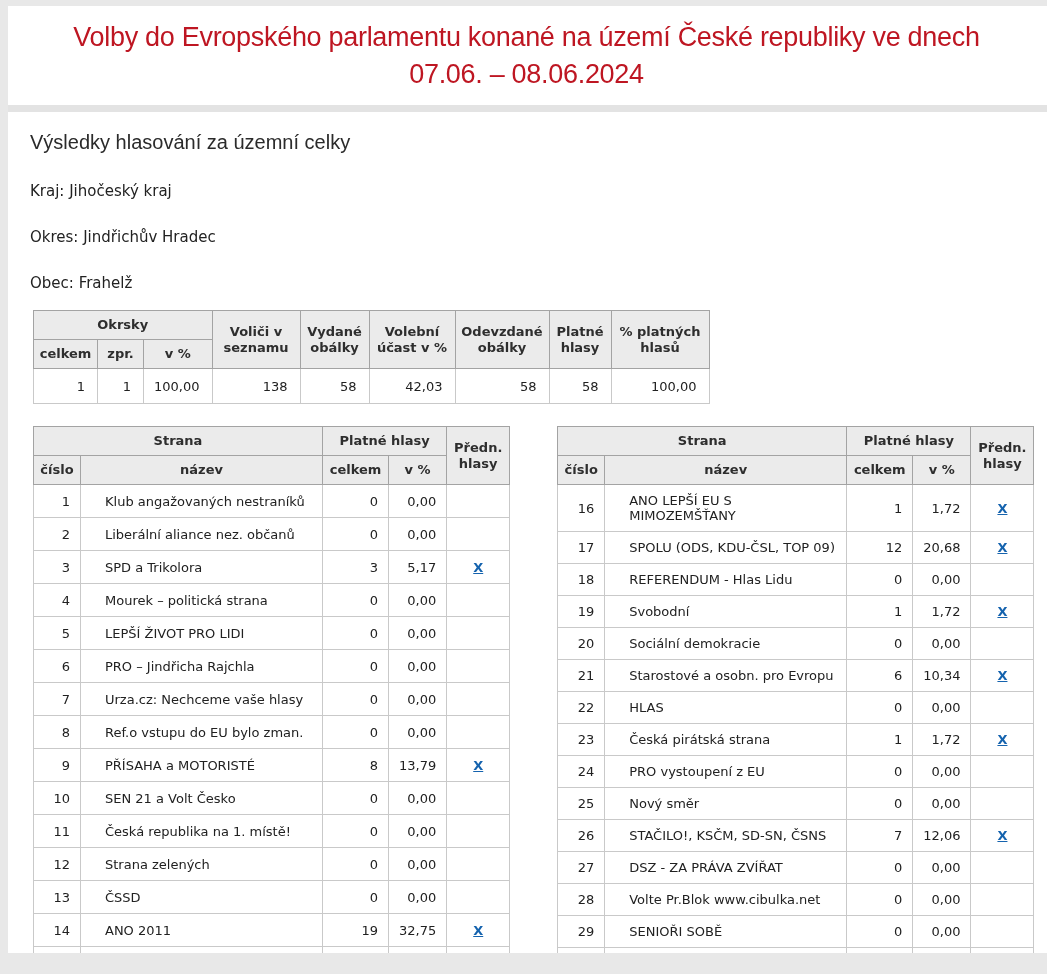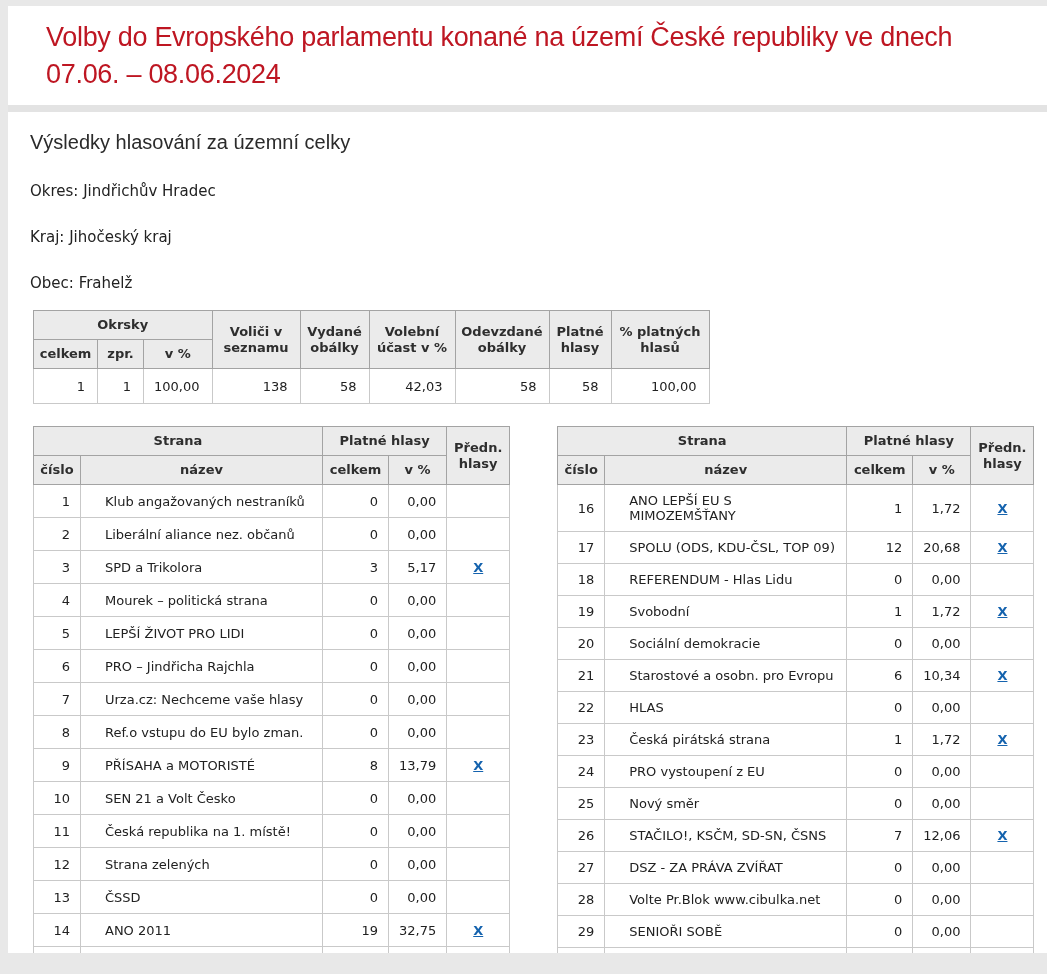--- a/index.html
+++ b/index.html
@@ -18,20 +18,21 @@
     padding-top: 13px;
   }
   .page-title {
     margin: 0 40px 0 38px;
     color: var(--accent, #be1622);
     font-family: "Liberation Sans", sans-serif;
     font-size: 27px;
     line-height: 37px;
     font-weight: 500;
     letter-spacing: -0.3px;
+    text-align: center;
   }
   .divider {
     margin-top: 12px;
     height: 7px;
     background: #e3e3e3;
   }
   .subtitle {
     margin: 19px 0 0 22px;
     font-family: "Liberation Sans", sans-serif;
     font-size: 20px;
@@ -106,22 +107,22 @@
 
   <h1 class="page-title">
     <span>Volby do Evropského parlamentu konané na území České republiky ve dnech</span><br>
     <span>07.06. – 08.06.2024</span>
   </h1>
 
   <div class="divider"></div>
 
   <h2 class="subtitle">Výsledky hlasování za územní celky</h2>
 
+  <div class="loc-line">Kraj: Jihočeský kraj</div>
   <div class="loc-line">Okres: Jindřichův Hradec</div>
-  <div class="loc-line">Kraj: Jihočeský kraj</div>
   <div class="loc-line">Obec: Frahelž</div>
 
   <table class="tbl summary-table">
     <colgroup>
       <col class="c1">
         <col class="c2">
         <col class="c3">
         <col class="c4">
         <col class="c5">
       <col class="c6">

